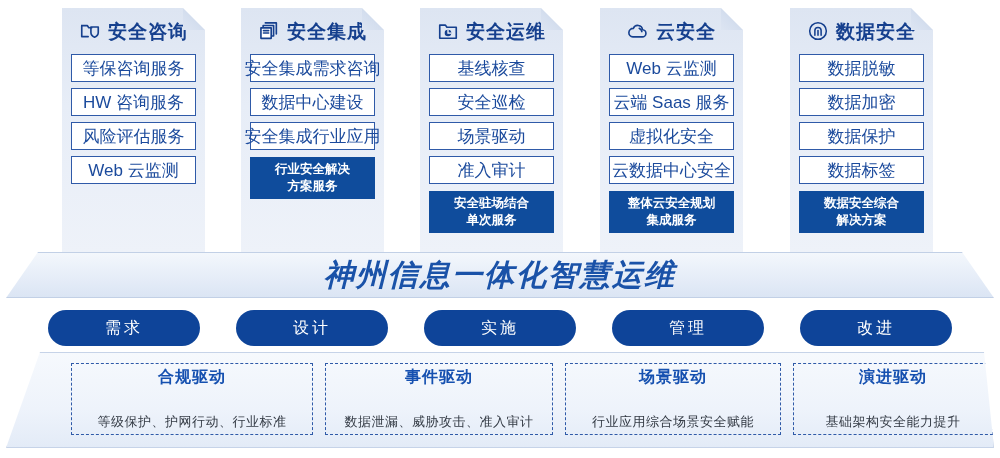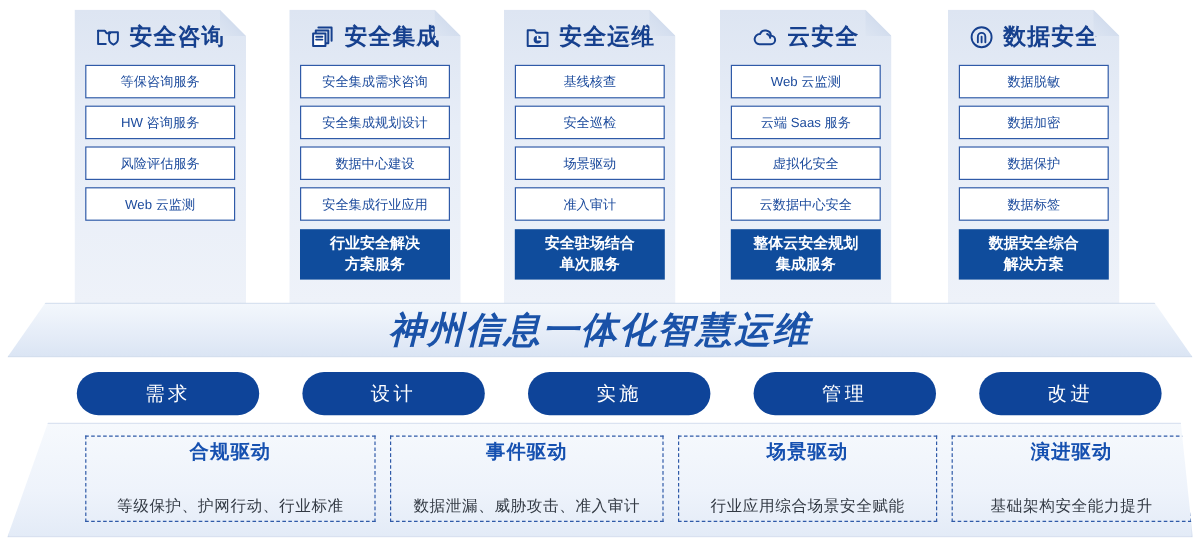--- a/index.html
+++ b/index.html
@@ -42,21 +42,21 @@
   .card-head .ic { width:22px; height:22px; display:block; flex:0 0 auto; }
   .card-head .ttl {
     font-size:19px; font-weight:bold; color:#16408e; letter-spacing:1px;
     line-height:1; white-space:nowrap;
   }
 
   .item {
     height:28px; margin-bottom:6px;
     border:1px solid #2f5aa8; background:#ffffff;
     display:flex; align-items:center; justify-content:center;
-    font-size:11px; color:#1b4a9c; white-space:nowrap;
+    font-size:17px; color:#1b4a9c; white-space:nowrap;
   }
   .item-4 { margin-bottom:7px; }
   .summary {
     margin-top:1px; height:42px; background:#0f4c9c;
     display:flex; flex-direction:column; align-items:center; justify-content:center;
     color:#ffffff; font-weight:bold; font-size:12.5px; line-height:1.35;
     white-space:nowrap;
   }
 
   
@@ -67,21 +67,21 @@
     -webkit-clip-path: polygon(32px 0, calc(100% - 32px) 0, 100% 100%, 0 100%);
     clip-path: polygon(32px 0, calc(100% - 32px) 0, 100% 100%, 0 100%);
     display:flex; align-items:center; justify-content:center;
   }
   .banner-txt {
     font-size:30px; font-weight:bold; font-style:italic;
     color:#1a52a8; letter-spacing:2px;
   }
 
   
-  .pills { position:absolute; left:16px; top:310px; width:860px; height:38px; }
+  .pills { position:absolute; left:0; top:310px; width:860px; height:38px; }
   .pill {
     position:absolute; top:0; width:152px; height:36px;
     background:#0e4499; border-radius:18px;
     display:flex; align-items:center; justify-content:center;
     color:#ffffff; font-size:16px; letter-spacing:3px;
   }
   .pill-p0 { left:48px; }
   .pill-p1 { left:236px; }
   .pill-p2 { left:424px; }
   .pill-p3 { left:612px; }
@@ -142,21 +142,20 @@
           <svg viewBox="0 0 24 24" width="22" height="22" fill="none" stroke="#16408e" stroke-width="1.8">
             <path d="M8 3.2h12v12" stroke-linecap="round" stroke-linejoin="round"></path>
             <path d="M5.6 6h11.4v11.4H5.6z" stroke-linejoin="round"></path>
             <path d="M3.2 8.6h11.2V20H3.2z" fill="#ffffff" stroke-linejoin="round"></path>
             <path d="M6 11.6h5.6M6 14.2h5.6" stroke-linecap="round"></path>
           </svg>
         </span>
         <span class="ttl">安全集成</span>
       </div>
       <div class="item item-0">安全集成需求咨询</div>
-      <div class="item item-1">安全集成规划设计</div>
       <div class="item item-2">数据中心建设</div>
       <div class="item item-4">安全集成行业应用</div>
       <div class="summary">
         <span>行业安全解决</span>
         <span>方案服务</span>
       </div>
     </div>
 
     <div class="card card-c2">
       <div class="card-head">

